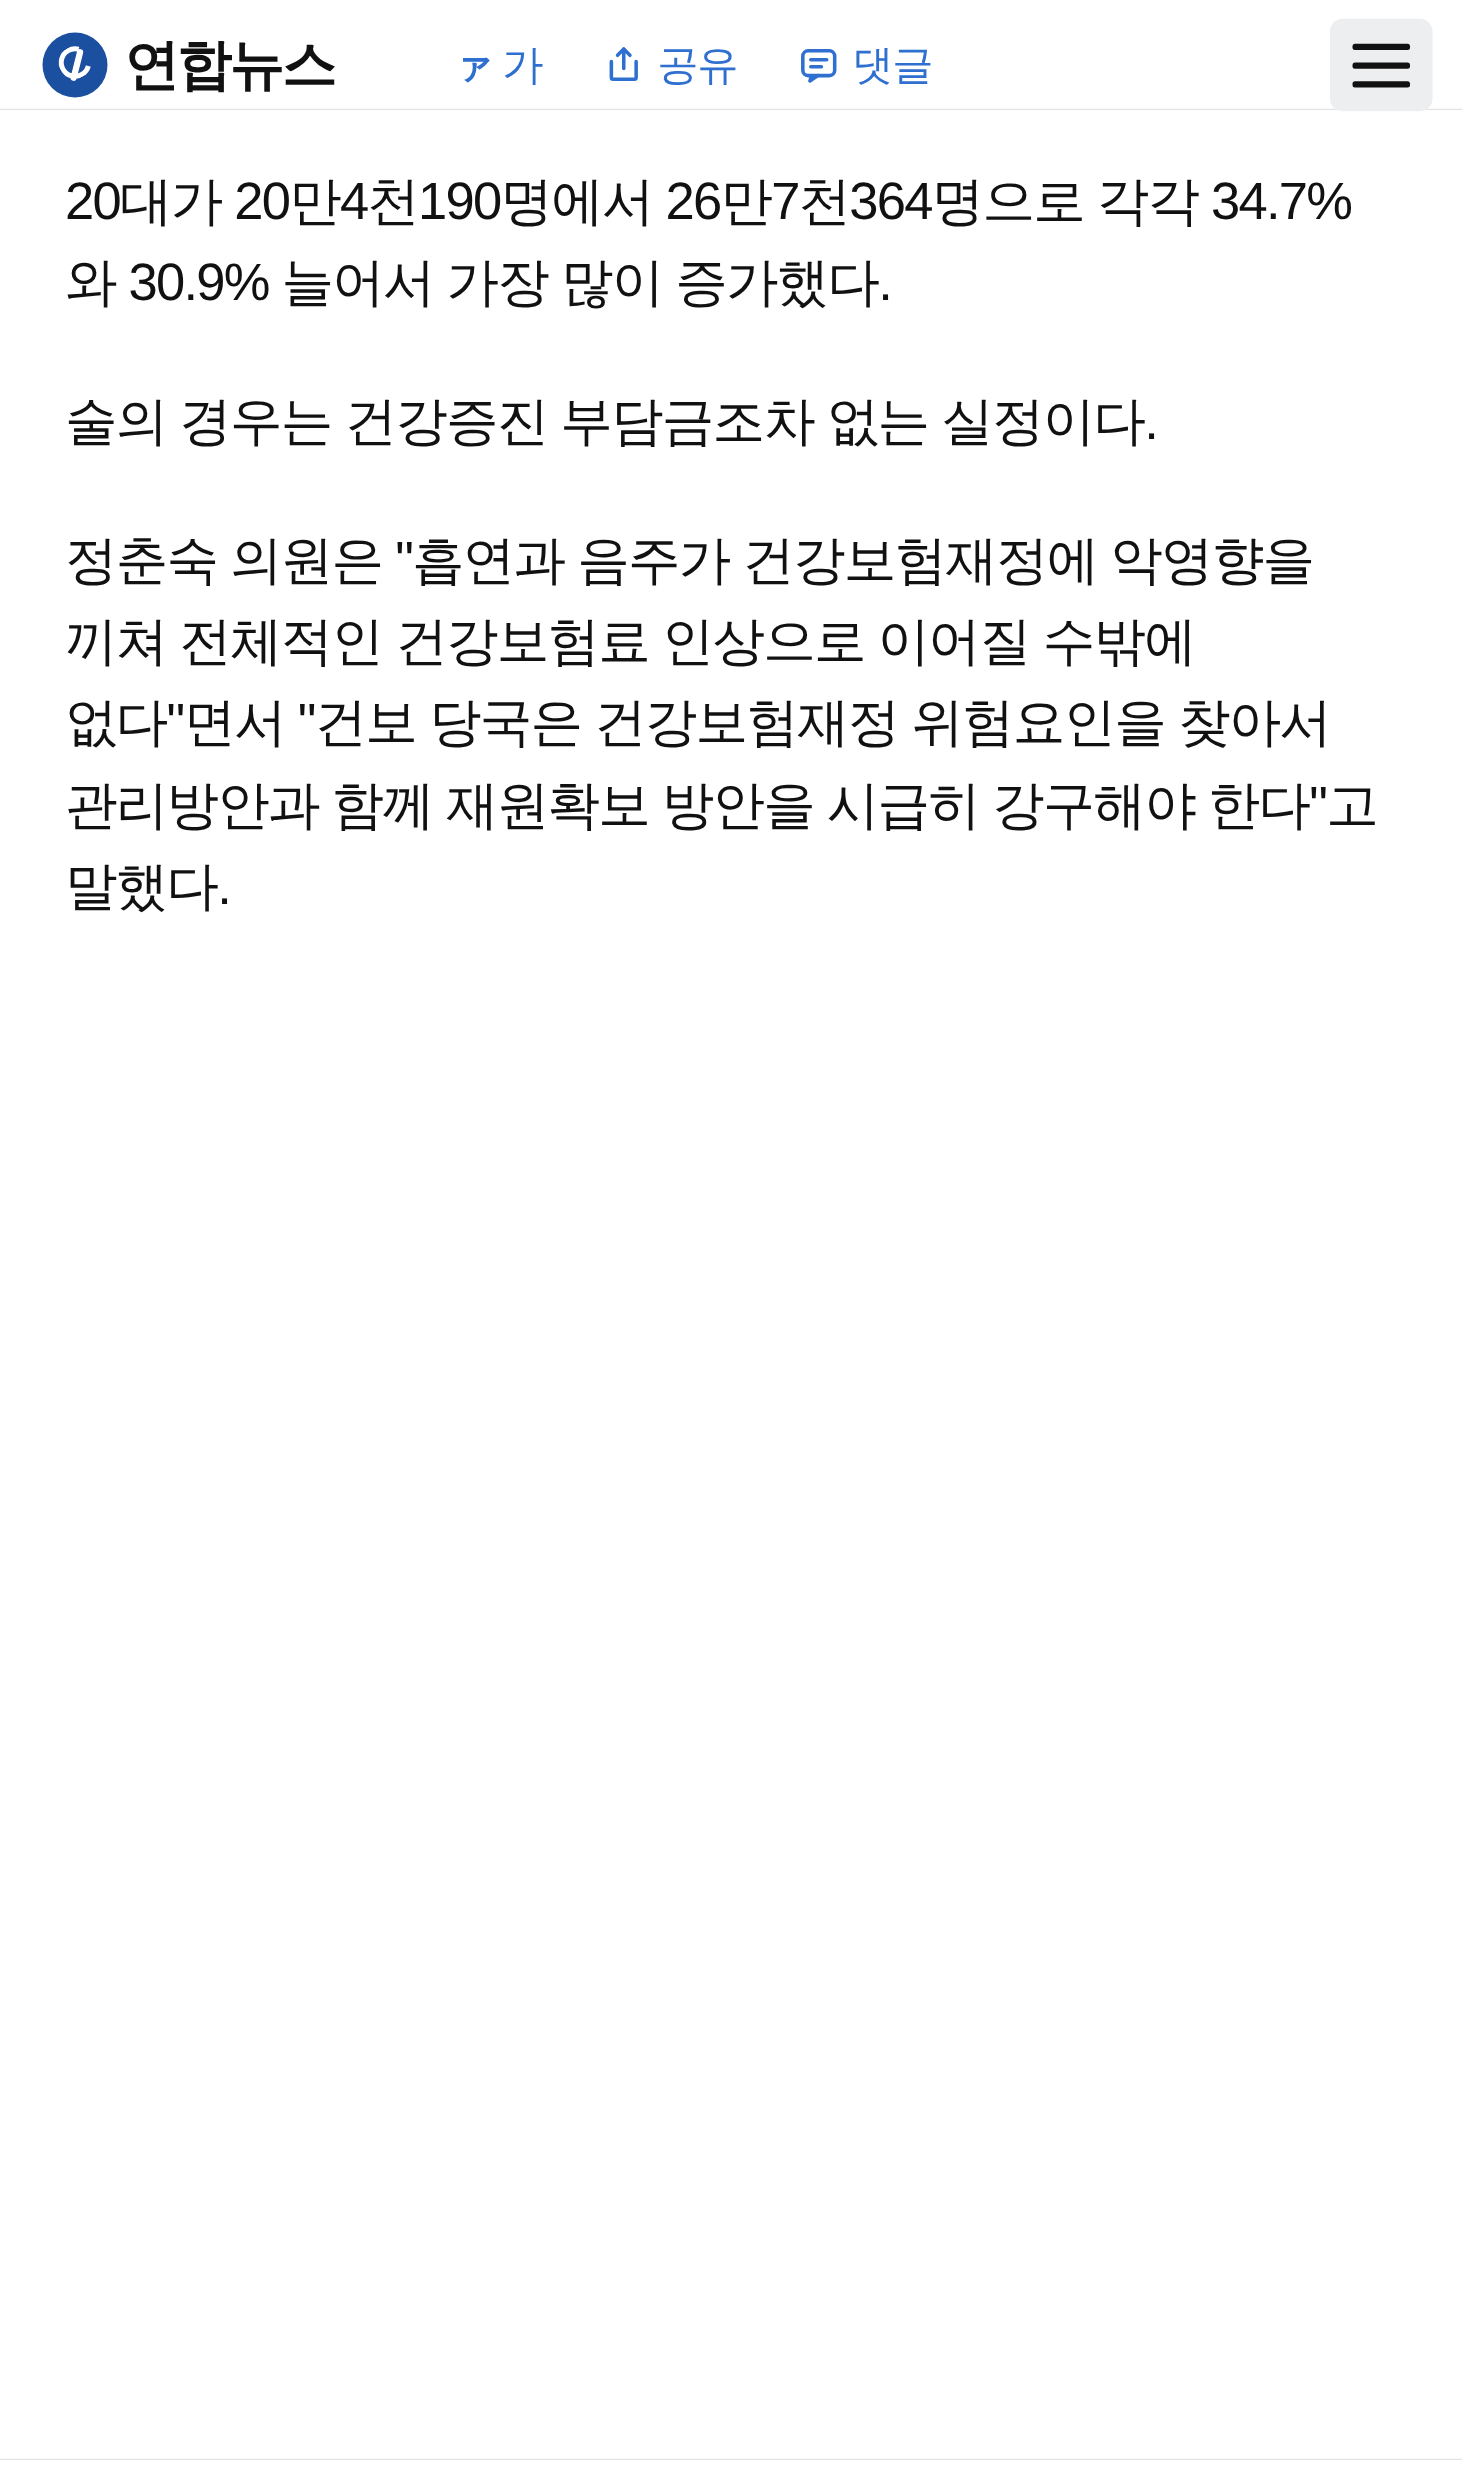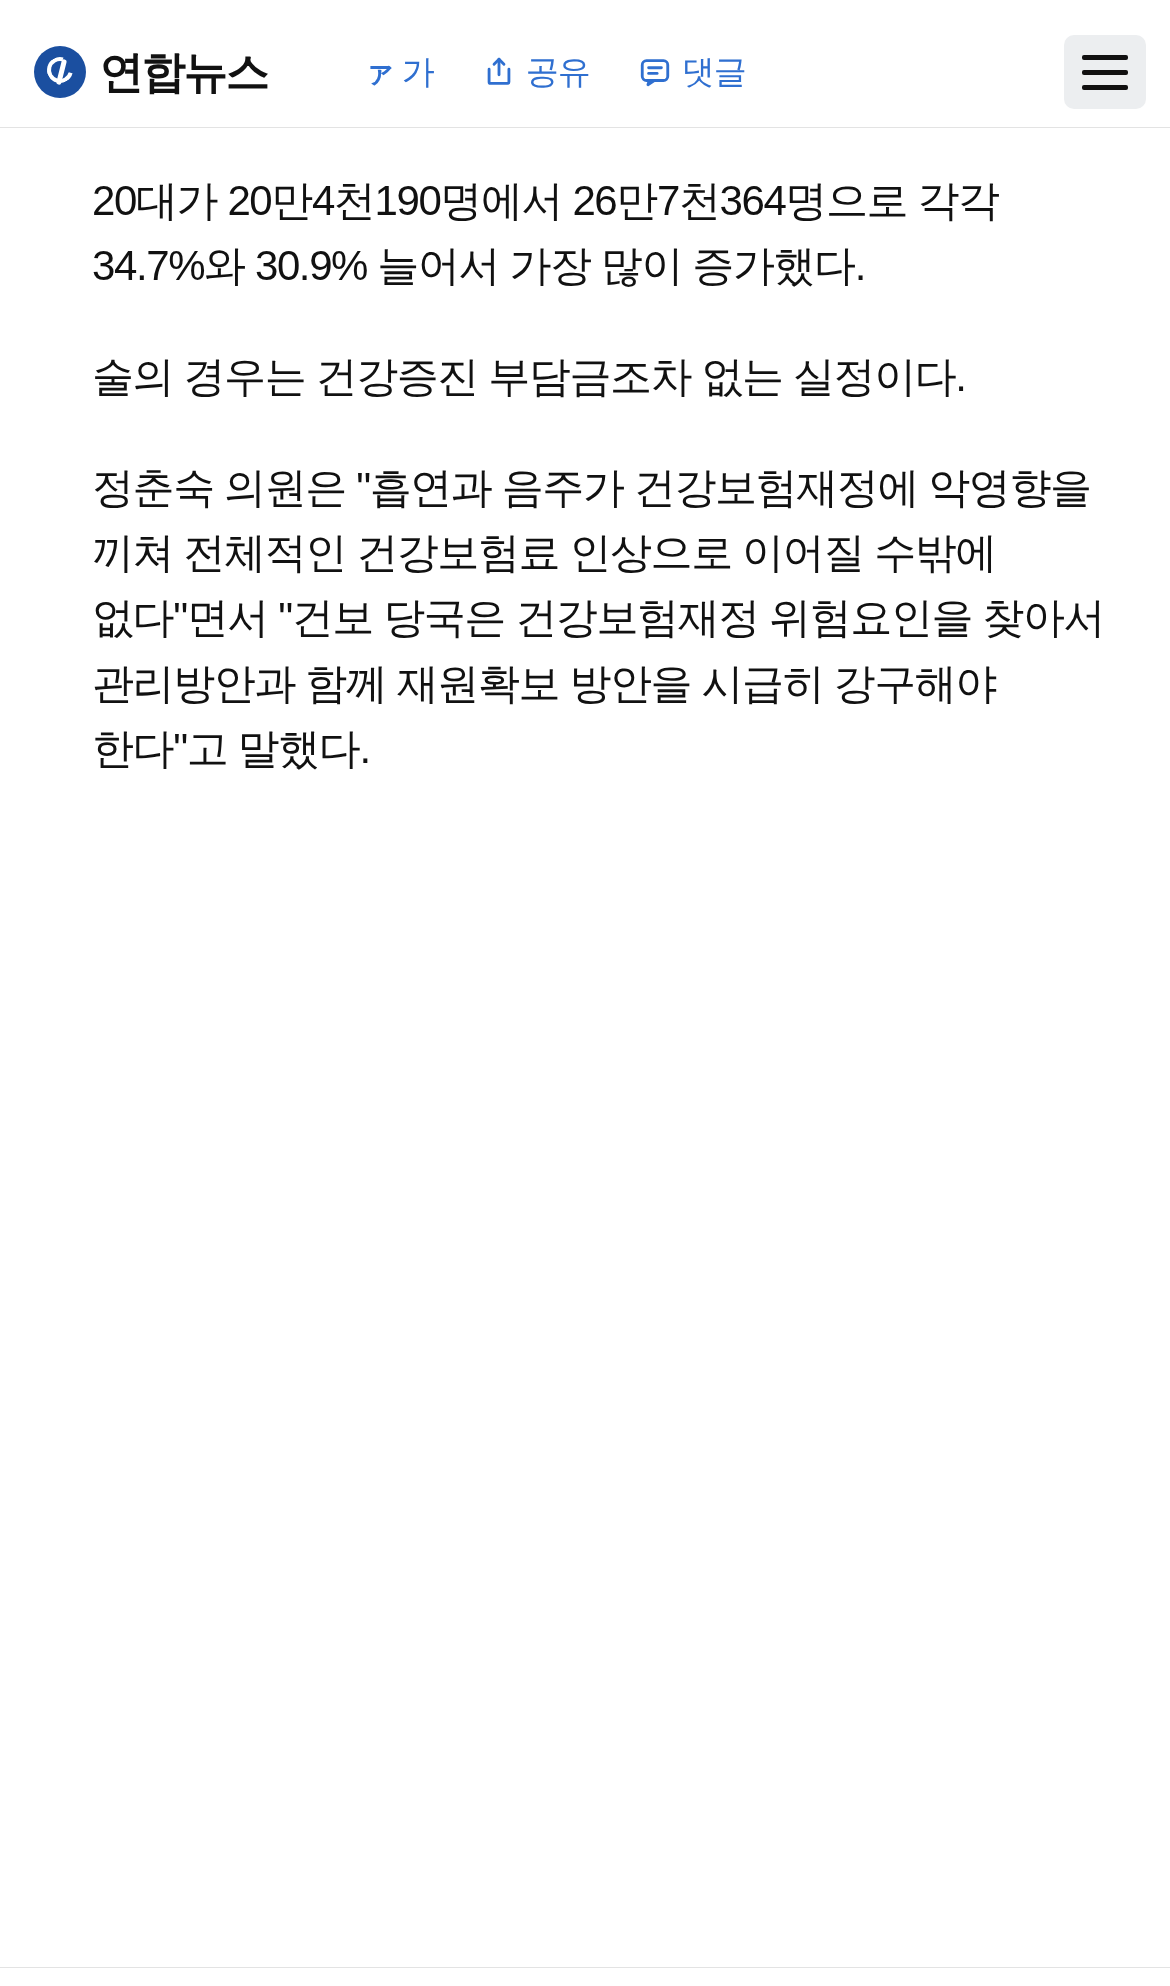--- a/index.html
+++ b/index.html
@@ -11,21 +11,21 @@
     width: 1170px;
     height: 1986px;
     font-family: "Liberation Sans", "DejaVu Sans", sans-serif;
     color: #111111;
     overflow: hidden;
     position: relative;
   }
 
   
   .header {
-    height: 128px;
+    height: 88px;
     width: 100%;
     box-sizing: border-box;
     display: flex;
     align-items: center;
     padding: 17px 24px 0 34px;
     border-bottom: 1px solid #e3e3e3;
     background: #ffffff;
     position: relative;
   }
   .brand {
@@ -118,21 +118,20 @@
     width: 46px;
     height: 5px;
     background: #111111;
     border-radius: 2px;
   }
 
   
   .article {
     padding: 40px 52px 0 52px;
     box-sizing: border-box;
-    margin-left: 40px;
   }
   .article p {
     margin: 0 0 46px 0;
     font-size: 42px;
     line-height: 1.55;
     letter-spacing: -1.4px;
     color: #111111;
     word-break: keep-all;
   }
   .article p:last-child {

